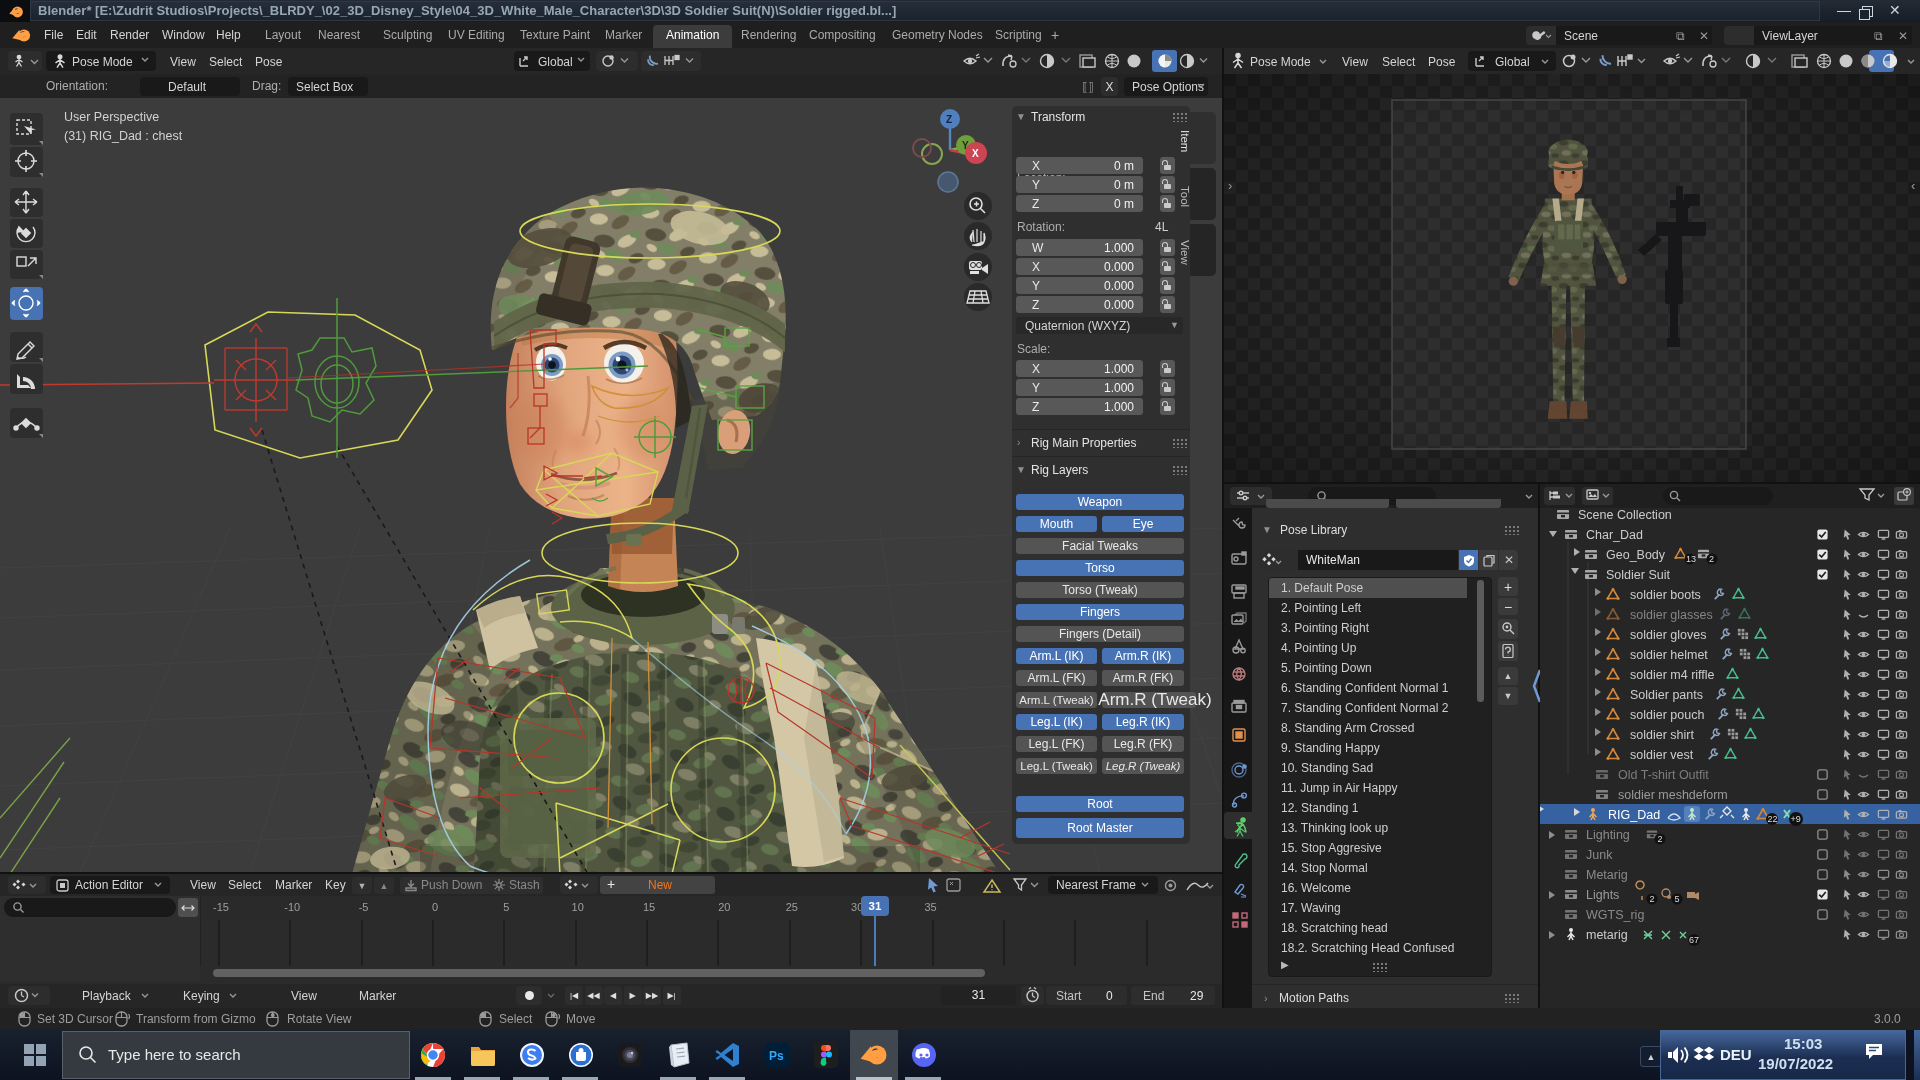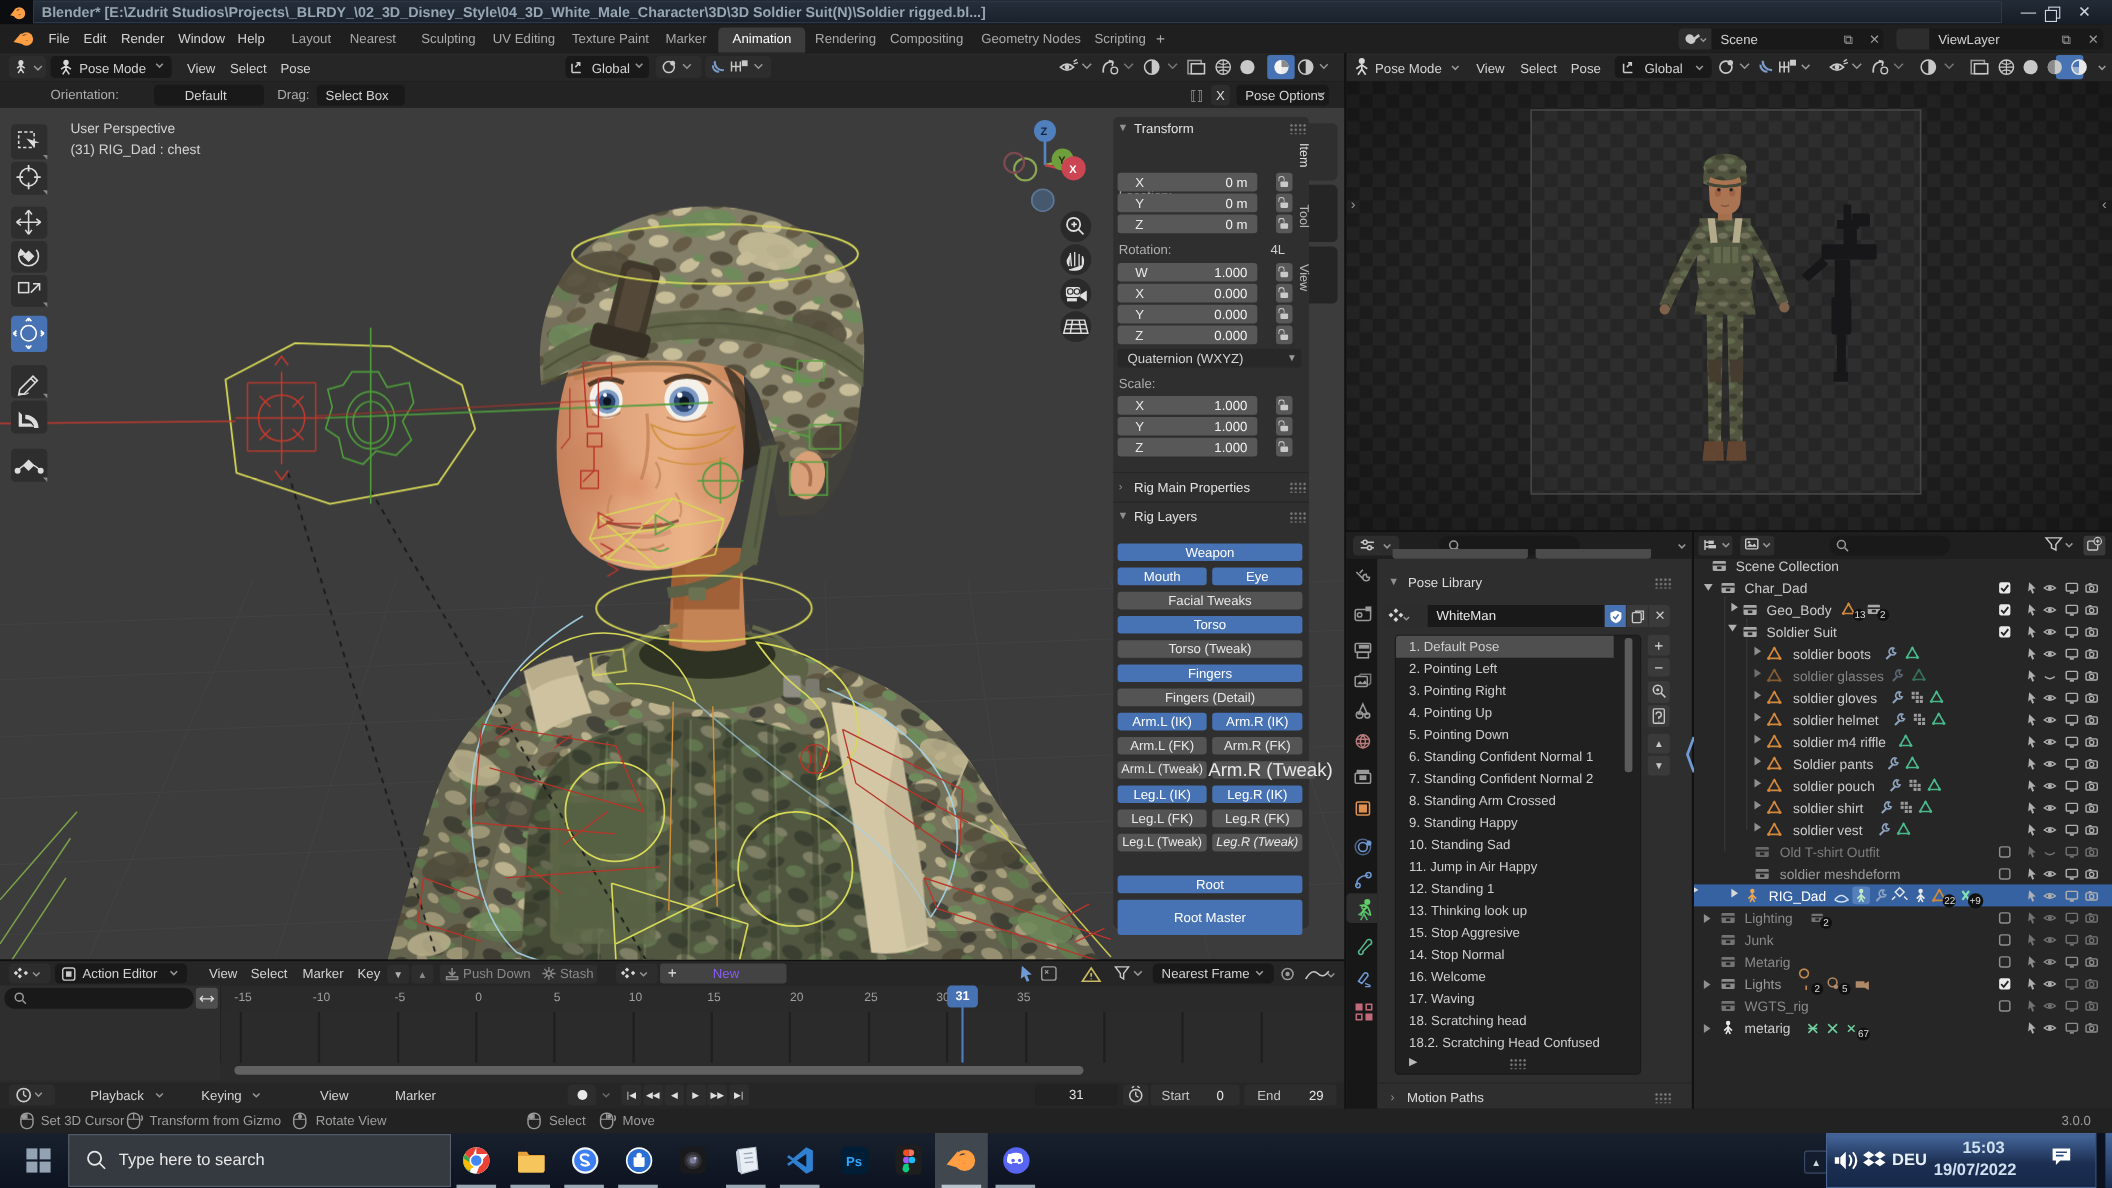--- a/index.html
+++ b/index.html
@@ -659,21 +659,21 @@
 <div class="btn gray" style="left:1102px;top:670px;width:82px;height:16px;">Arm.R (FK)</div>
 <div class="btn gray" style="left:1016px;top:692px;width:81px;height:16px;font-size:11.5px;">Arm.L (Tweak)</div>
 <div class="btn gray" style="left:1102px;top:692px;width:82px;height:16px;font-size:17px;padding-left:12px;">Arm.R (Tweak)</div>
 <div class="btn blue" style="left:1016px;top:714px;width:81px;height:16px;">Leg.L (IK)</div>
 <div class="btn blue" style="left:1102px;top:714px;width:82px;height:16px;">Leg.R (IK)</div>
 <div class="btn gray" style="left:1016px;top:736px;width:81px;height:16px;">Leg.L (FK)</div>
 <div class="btn gray" style="left:1102px;top:736px;width:82px;height:16px;">Leg.R (FK)</div>
 <div class="btn gray" style="left:1016px;top:758px;width:81px;height:16px;font-size:11.5px;">Leg.L (Tweak)</div>
 <div class="btn gray" style="left:1102px;top:758px;width:82px;height:16px;font-size:11.5px;font-style:italic;">Leg.R (Tweak)</div>
 <div class="btn blue" style="left:1016px;top:796px;width:168px;height:16px;">Root</div>
-<div class="btn blue" style="left:1016px;top:818px;width:168px;height:32px;">Root Master</div>
+<div class="btn blue" style="left:1016px;top:818px;width:168px;height:20px;">Root Master</div>
 </div>
 
 <div class="abs" style="left:1224px;top:48px;width:696px;height:26px;background:#262626;"></div>
 
 <div id="rvph">
 <svg style="left:1229px;top:52px;" width="18" height="18" viewBox="0 0 18 18">
       <g stroke="#d8d8d8" stroke-width="1.5" fill="none">
         <circle cx="9" cy="3.5" r="2" fill="#d8d8d8"></circle>
         <path d="M9 6 v5 M9 7 l-5 3.5 M9 7 l5 3.5 M9 11 l-3.5 5 M9 11 l3.5 5"></path>
       </g>
@@ -1365,21 +1365,21 @@
 <div class="txt" style="left:509px;top:878px;color:#8a8a8a;">Stash</div>
 <div class="chip" style="left:560px;top:876px;width:38px;height:18px;background:#2d2d2d;"></div>
 <svg style="left:565px;top:879px;" width="26" height="13" viewBox="0 0 26 13">
       <g fill="#d8d8d8">
         <path d="M5 0.5 l2 2 l-2 2 l-2 -2 Z M10.5 3.5 l2 2 l-2 2 l-2 -2 Z M1.5 3.5 l2 2 l-2 2 l-2 -2 Z M5 6.5 l2 2 l-2 2 l-2 -2 Z"></path>
       </g>
       <path d="M17 5 l3 3 l3 -3" stroke="#999" fill="none" stroke-width="1.3"></path>
     </svg>
 <div class="abs" style="left:600px;top:876px;width:115px;height:18px;background:#434343;border-radius:3px;"></div>
 <div class="txt" style="left:607px;top:876px;color:#e8e8e8;font-size:14px;">+</div>
-<div class="txt" style="left:648px;top:878px;color:#8b5cf6;">New</div>
+<div class="txt" style="left:648px;top:878px;color:#f97316;">New</div>
 <svg style="left:925px;top:876px;" width="40" height="18">
       <path d="M4 2 L13 10 L8.6 10.4 L10.8 15.6 L8.4 16.6 L6.2 11.4 L3 13.8 Z" fill="#6f9ad4"></path>
       <rect x="22" y="3" width="13" height="12" rx="2" fill="none" stroke="#9a9a9a" stroke-width="1.3"></rect>
       <path d="M25 6 l3 3 m0 -3 l-3 3" stroke="#9a9a9a"></path>
     </svg>
 <svg style="left:982px;top:878px;" width="20" height="15">
       <path d="M10 2 L18 14 H2 Z" fill="none" stroke="#c9b960" stroke-width="1.5"></path>
       <path d="M10 6.5 v3.5 m0 1.5 v0.8" stroke="#c9b960" stroke-width="1.5"></path>
     </svg>
 <svg style="left:1012px;top:877px;" width="30" height="16">

